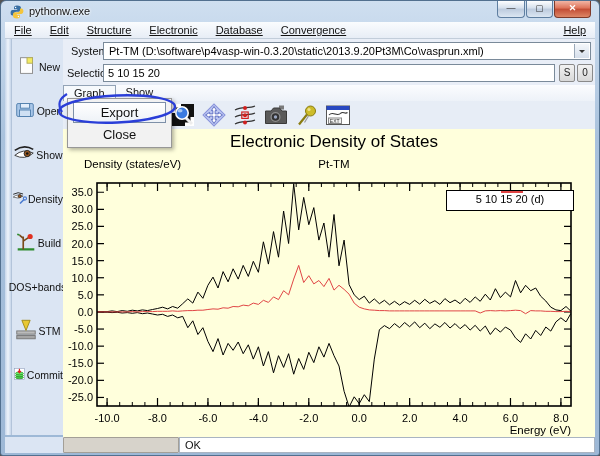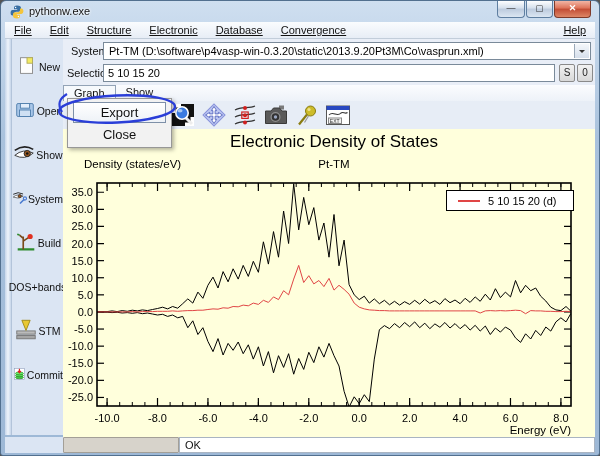--- a/index.html
+++ b/index.html
@@ -67,21 +67,21 @@
   .tool-icon { width:26px; height:24px; margin-right:5px; }
   .tool-icon:first-child { margin-left:76px; }
   
   #plot-area { position:absolute; left:0; right:0; top:90px; height:308px; background:#ffffdc; overflow:hidden; }
   #plot-title { position:absolute; left:34px; width:474px; top:3px; text-align:center; font-size:17px; color:#000; }
   #plot-ylabel { position:absolute; left:21px; top:29px; font-size:11.5px; color:#000; }
   #plot-subtitle { position:absolute; left:34px; width:474px; top:29px; text-align:center; font-size:11.5px; color:#000; }
   #chart-svg { position:absolute; left:0; top:0; }
   #legend {
     position:absolute; left:383px; top:61px; width:128px; height:21px; background:#fff;
-    border:1px solid #000; display:flex; align-items:center; font-size:11px; color:#000;
+    border:1px solid #000; display:flex; align-items:center; font-size:11px; color:#000;flex-direction:column;
   }
   #legend .legend-line { width:22px; height:2px; margin:0 8px 0 11px; background:#e04545; }
   #plot-xlabel { position:absolute; left:34px; width:474px; top:295px; text-align:right; font-size:11.5px; color:#000; }
   
   #popup-menu {
     position:absolute; left:66px; top:97px; width:105px; background:#f2f2f2;
     border:1px solid #979797; box-shadow:2px 2px 4px rgba(0,0,0,.3); z-index:40; font-size:13px; color:#111;
   }
   #popup-export { margin:3px 5px 2px; border:1px solid #7e90a8; background:linear-gradient(#ffffff,#eef2f7); text-align:center; padding:2px 0; }
   #popup-close { text-align:center; padding:2px 0 5px; }
@@ -154,21 +154,21 @@
       </div>
 
       <div class="side-item">
         <svg width="24" height="24" viewBox="0 0 26 26">
           <path d="M2 7 Q10 2 18 6.5" stroke="#222" fill="none" stroke-width="1.5"></path>
           <path d="M2 11.5 Q9 5.5 18 10 Q10 15.5 2 11.5 Z" fill="#fff" stroke="#333"></path>
           <circle cx="12.5" cy="10" r="2.6" fill="#9c5a20" stroke="#222"></circle>
           <path d="M13 22 L20 15" stroke="#4a7ad0" stroke-width="2.6"></path>
           <circle cx="21" cy="13.8" r="2.6" fill="none" stroke="#4a7ad0" stroke-width="1.8"></circle>
         </svg>
-        <span class="lbl">System</span>
+        <span class="lbl">Density</span>
       </div>
 
       <div class="side-item">
         <svg width="24" height="24" viewBox="0 0 26 26">
           <line x1="4" y1="21" x2="22" y2="21" stroke="#2e8b2e" stroke-width="2.6"></line>
           <path d="M10 21 V7 M10 12 L16 8 M10 9 L6 5.5" stroke="#7a4a1a" stroke-width="1.8" fill="none"></path>
           <path d="M6 5.5 l-2.5 -1" stroke="#2e8b2e" stroke-width="1.8"></path>
           <circle cx="17.5" cy="7" r="2.8" fill="#e03020"></circle>
         </svg>
         <span class="lbl">Build</span>

